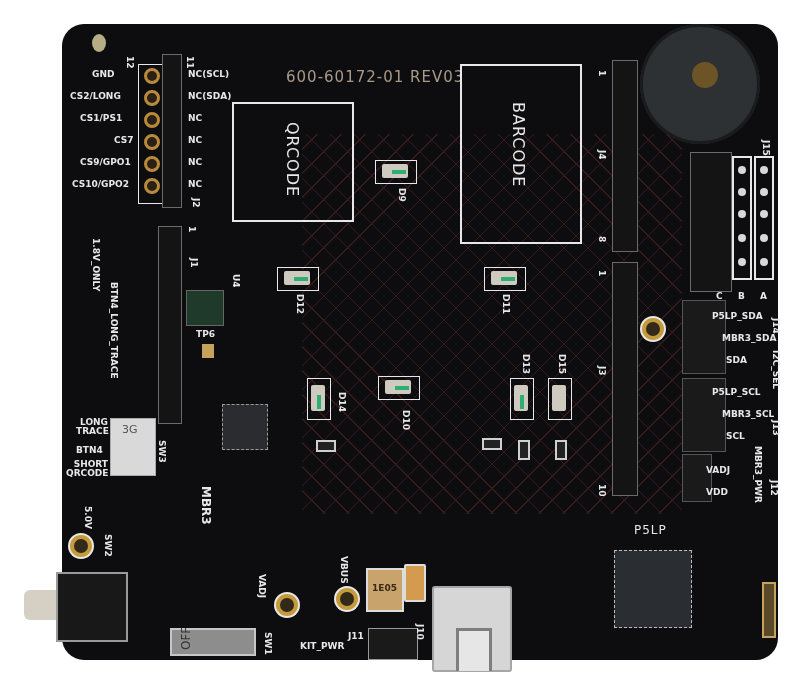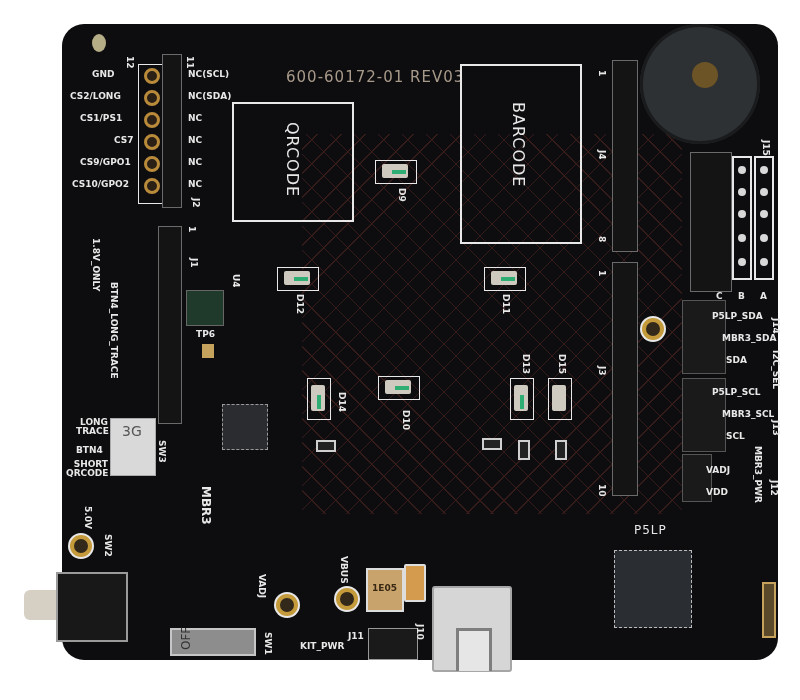--- a/index.html
+++ b/index.html
@@ -83,21 +83,21 @@
 <div class="silk" style="left:188px;top:180px;">NC</div>
 <div class="silk v" style="left:200px;top:198px;">J2</div>
 
 <div class="hdr" style="left:158px;top:226px;width:22px;height:196px;"></div>
 <div class="silk v" style="left:196px;top:226px;">1</div>
 <div class="silk v" style="left:198px;top:258px;">J1</div>
 <div class="silk v" style="left:100px;top:238px;">1.8V_ONLY</div>
 <div class="silk v" style="left:118px;top:282px;">BTN4_LONG_TRACE</div>
 
 <div class="sw3"></div>
-<div class="silk" style="left:122px;top:424px;color:#555;font-weight:normal;font-size:14px;">3G</div>
+<div class="silk" style="left:122px;top:424px;color:#555;font-weight:normal;font-size:11px;">3G</div>
 <div class="silk" style="left:76px;top:418px;text-align:right;width:32px;white-space:normal;">LONG TRACE</div>
 <div class="silk" style="left:76px;top:446px;">BTN4</div>
 <div class="silk" style="left:66px;top:460px;width:42px;white-space:normal;text-align:right;">SHORT QRCODE</div>
 <div class="silk v" style="left:166px;top:440px;">SW3</div>
 
 <div class="chip" style="left:186px;top:290px;width:36px;height:34px;background:#1f3a2a;border:1px solid #666;"></div>
 <div class="silk v" style="left:240px;top:274px;">U4</div>
 <div class="silk" style="left:196px;top:330px;">TP6</div>
 <div class="pinsq" style="left:202px;top:344px;width:12px;height:14px;background:#c6a35c;"></div>
 

